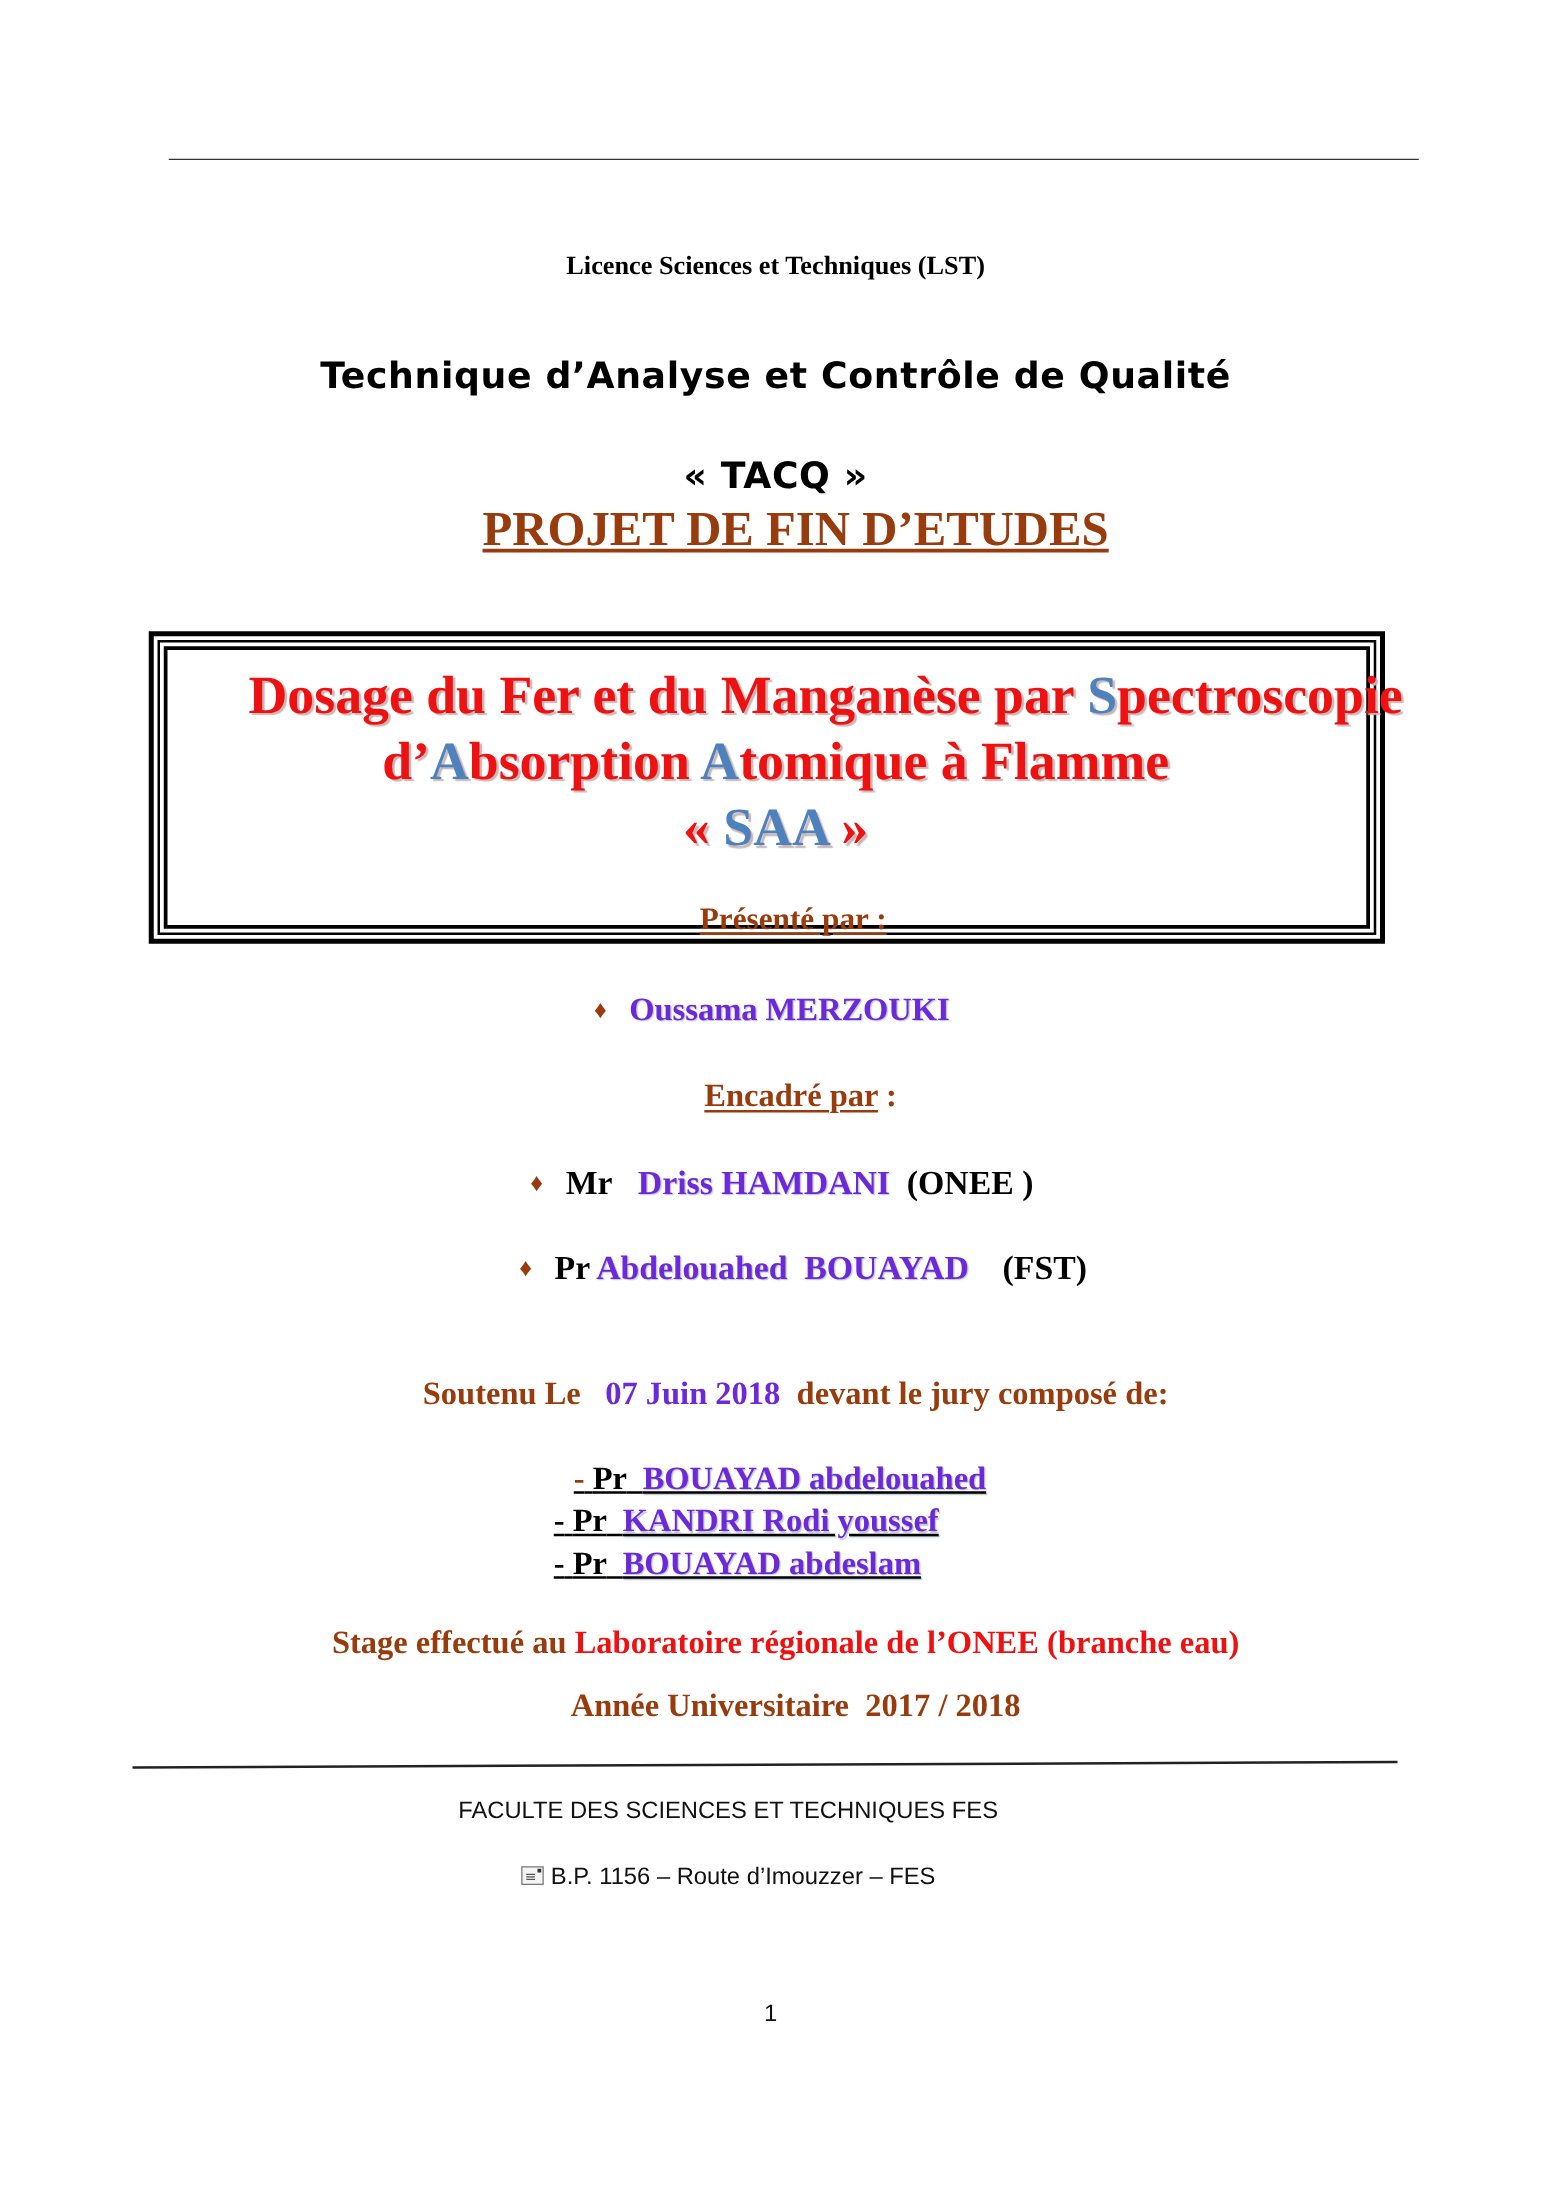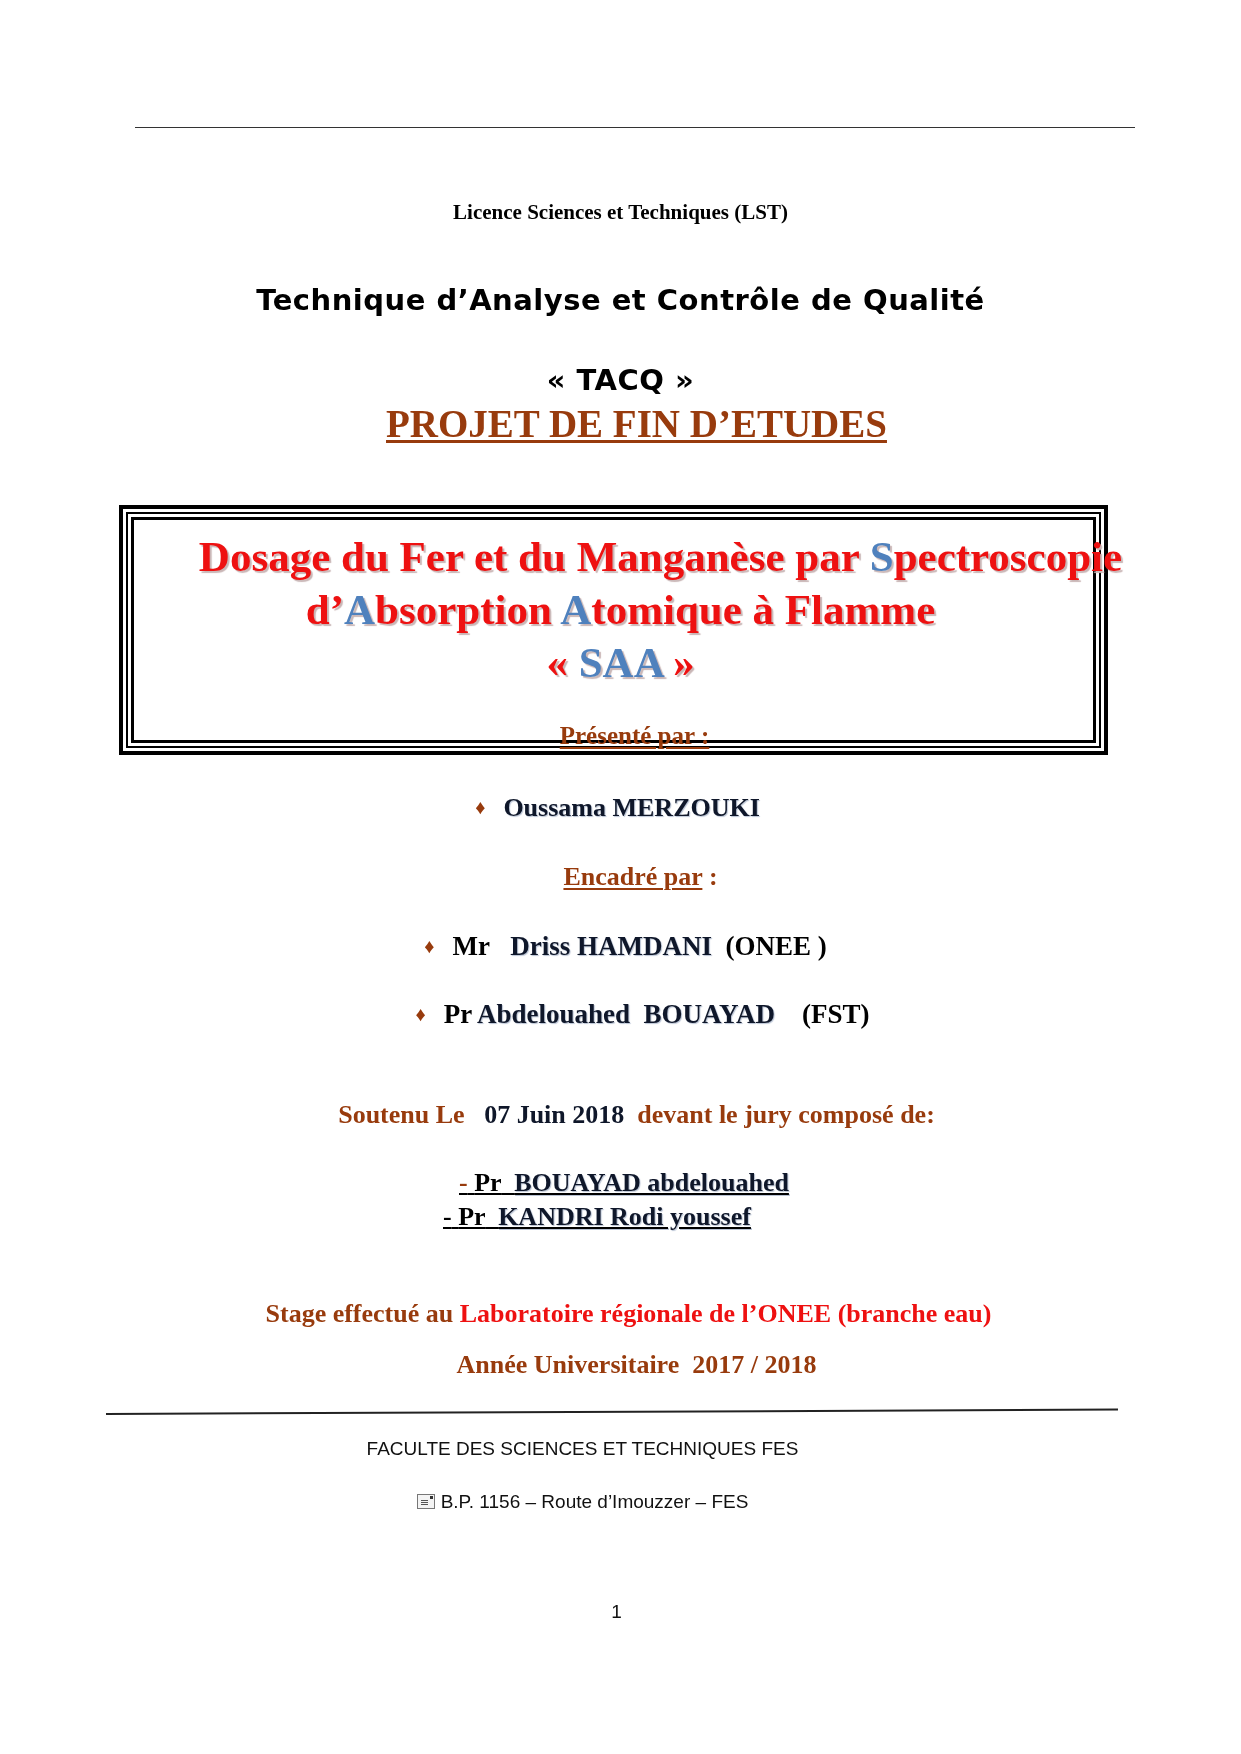--- a/index.html
+++ b/index.html
@@ -2,21 +2,21 @@
 <html><head>
 <meta charset="utf-8">
 <style>
   html, body { margin:0; padding:0; background:#ffffff; }
   body { width:1241px; height:1754px; position:relative; overflow:hidden; }
   .abs { position:absolute; left:0; width:1241px; text-align:center; }
   .serif { font-family:"Liberation Serif", "DejaVu Serif", serif; font-weight:bold; }
   .sans { font-family:"Liberation Sans", "DejaVu Sans", sans-serif; }
   .comic { font-family:"DejaVu Sans", sans-serif; font-weight:bold; letter-spacing:0.5px; }
   .brown { color:#983b0d;padding-left:16px; }
-  .blue { color:#0f172a; text-shadow:1px 1px 1px #b9c3d4; }
+  .blue { color:#6d28d9; text-shadow:1px 1px 1px #b9c3d4; }
   .red { color:#ee1111; }
   .black { color:#000; }
   .lightblue { color:#4f81bd; }
   .titleshadow { text-shadow:2px 2px 1px #c9b6b6; }
 
   #top-rule { position:absolute; left:135px; top:127px; width:1000px; height:0; border-top:1px solid #333; }
   #bottom-rule { position:absolute; left:106px; top:1413px; width:1012px; height:0; border-top:2px solid #222; transform:rotate(-0.25deg); transform-origin:left; }
 
   #title-box { position:absolute; left:119px; top:505px; width:989px; height:250px; box-sizing:border-box;
     border:4px solid #000; }
@@ -74,20 +74,21 @@
   <span class="bullet">♦</span><span class="black">Mr</span>&nbsp;&nbsp;&nbsp;<span class="blue">Driss HAMDANI</span>&nbsp;&nbsp;<span class="black">(ONEE )</span>
 </div>
 
 <div class="abs serif" style="top:999px; font-size:27px; left:22px; white-space:pre;"><span class="bullet">♦</span><span class="black">Pr</span> <span class="blue">Abdelouahed  BOUAYAD</span>    <span class="black">(FST)</span></div>
 
 <div class="abs serif brown" style="top:1100px; font-size:26px; white-space:pre;"><span>Soutenu Le</span>   <span class="blue" style="text-shadow:none;">07 Juin 2018</span>  <span>devant le jury composé de:</span></div>
 
 <div style="position:absolute; left:443px; top:1166px; font-size:26px; line-height:34px;text-decoration:underline;" class="serif">
   <div style="white-space:pre;"><span class="brown">-</span> <span class="black">Pr</span>  <span class="blue">BOUAYAD abdelouahed</span></div>
   <div style="white-space:pre;"><span class="black">-</span> <span class="black">Pr</span>  <span class="blue">KANDRI Rodi youssef</span></div>
+  <div style="white-space:pre;"><span class="black">-</span> <span class="black">Pr</span>  <span class="blue">BOUAYAD abdeslam</span></div>
 </div>
 
 <div class="abs serif" style="top:1299px; font-size:26px;">
   <span class="brown">Stage effectué au </span><span class="red">Laboratoire régionale de l’ONEE (branche eau)</span>
 </div>
 
 <div class="abs serif brown" style="top:1350px; font-size:26px; white-space:pre;">Année Universitaire  2017 / 2018</div>
 
 <div id="bottom-rule"></div>
 

